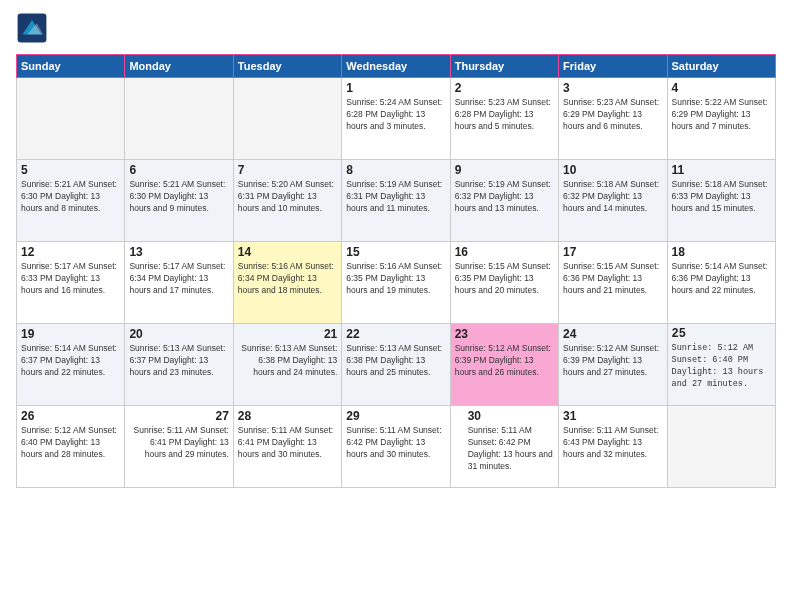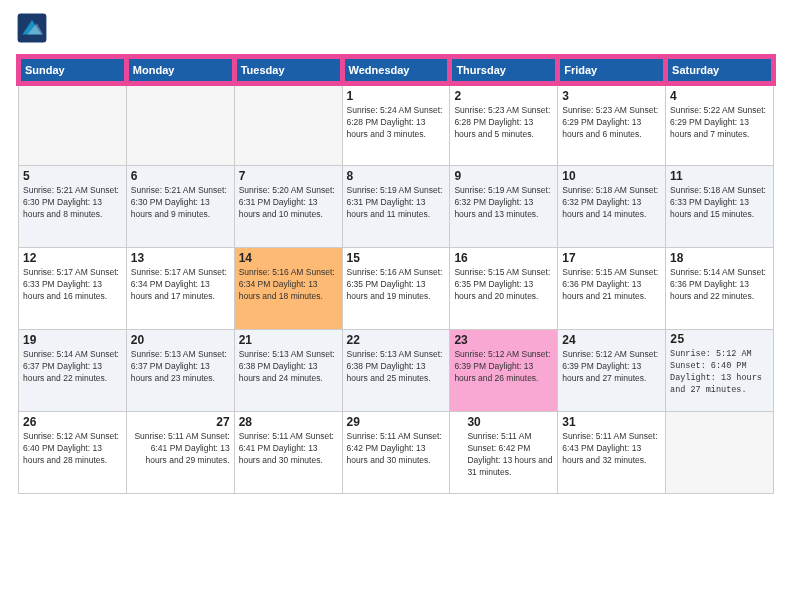--- a/index.html
+++ b/index.html
@@ -55,21 +55,21 @@
       border-collapse: collapse;
       table-layout: fixed;
     }
     th {
       background-color: #1a5fa8;
       color: #fff;
       font-size: 11px;
       font-weight: bold;
       padding: 5px 4px;
       text-align: left;
-      border: 5px solid #ec4899;
+      border: 1px solid #ec4899;
     }
     td {
       border: 1px solid #ccc;
       vertical-align: top;
       padding: 3px 4px;
       font-size: 9px;
       color: #333;
       height: 82px;
     }
     .day-num {
@@ -206,21 +206,21 @@
             <div class="day-info">Sunrise: 5:17 AM
 Sunset: 6:33 PM
 Daylight: 13 hours and 16 minutes.</div>
           </td>
           <td style="background-color: rgb(255, 255, 255);">
             <span class="day-num">13</span>
             <div class="day-info">Sunrise: 5:17 AM
 Sunset: 6:34 PM
 Daylight: 13 hours and 17 minutes.</div>
           </td>
-          <td style="background-color: #fdba74;">
+          <td style="background-color: #fef9c3;">
             <span class="day-num">14</span>
             <div class="day-info">Sunrise: 5:16 AM
 Sunset: 6:34 PM
 Daylight: 13 hours and 18 minutes.</div>
           </td>
           <td style="background-color: rgb(255, 255, 255); margin-top: 36px;">
             <span class="day-num">15</span>
             <div class="day-info">Sunrise: 5:16 AM
 Sunset: 6:35 PM
 Daylight: 13 hours and 19 minutes.</div>
@@ -250,21 +250,21 @@
             <div class="day-info">Sunrise: 5:14 AM
 Sunset: 6:37 PM
 Daylight: 13 hours and 22 minutes.</div>
           </td>
           <td style="background-color: rgb(240, 244, 248);">
             <span class="day-num">20</span>
             <div class="day-info">Sunrise: 5:13 AM
 Sunset: 6:37 PM
 Daylight: 13 hours and 23 minutes.</div>
           </td>
-          <td style="background-color: rgb(240, 244, 248);">
+          <td style="background-color: rgb(240, 244, 248); text-align: right;">
             <span class="day-num">21</span>
             <div class="day-info">Sunrise: 5:13 AM
 Sunset: 6:38 PM
 Daylight: 13 hours and 24 minutes.</div>
           </td>
           <td style="background-color: rgb(240, 244, 248);">
             <span class="day-num">22</span>
             <div class="day-info">Sunrise: 5:13 AM
 Sunset: 6:38 PM
 Daylight: 13 hours and 25 minutes.</div>

